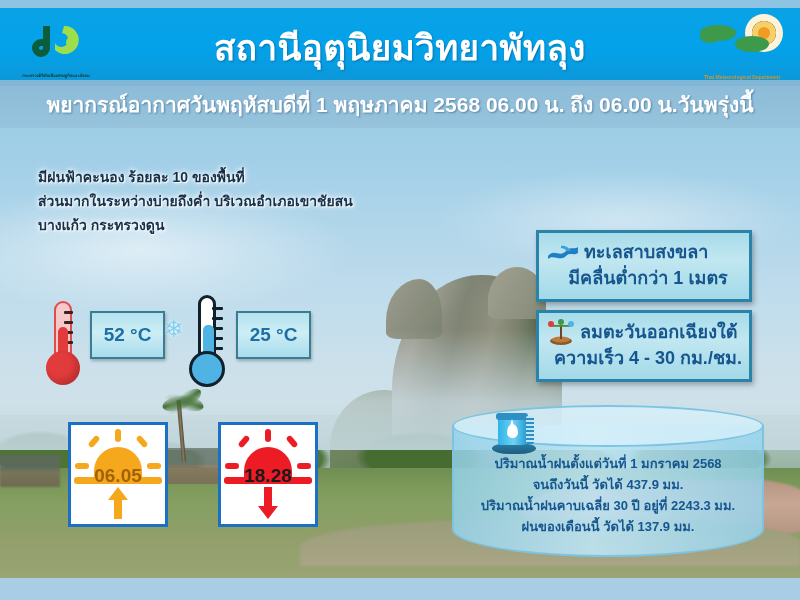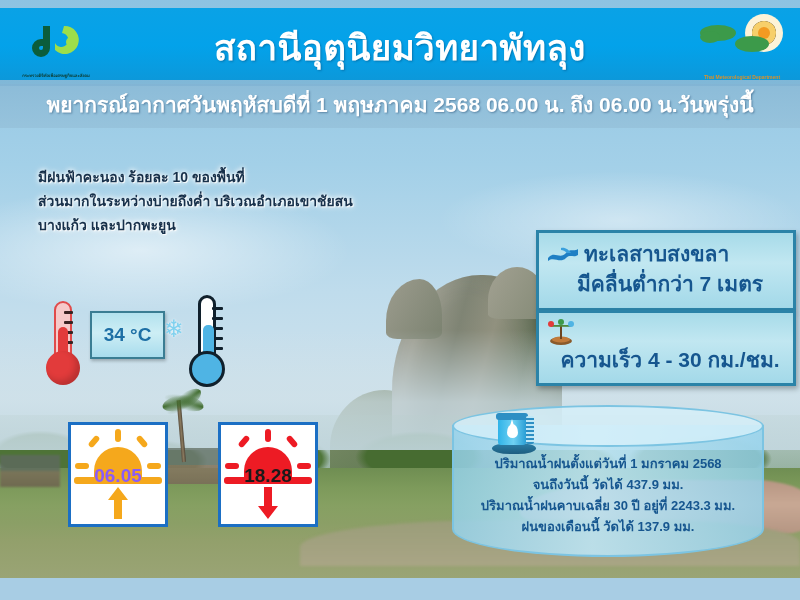--- a/index.html
+++ b/index.html
@@ -218,32 +218,32 @@
   }
   .sun-base { position:absolute; left:3px; top:48px; width:88px; height:7px; border-radius:3px; }
   .ray { position:absolute; border-radius:3px; }
   .sun-time {
     position:absolute; left:0; top:36px; width:94px; text-align:center;
     font-size:19px; font-weight:bold;
   }
   .arrow { position:absolute; left:36px; top:62px; width:22px; height:32px; }
 
   .rise .sun-disc, .rise .sun-base, .rise .ray { background:#f5a81c; }
-  .rise .sun-time { color:#8b5cf6; }
+  .rise .sun-time { color:#a16207; }
   .set .sun-disc, .set .sun-base, .set .ray { background:#ed1b24; }
   .set .sun-time { color:#1a1a1a; }
 
   
   .infobox {
-    position:absolute; width:260px;
+    position:absolute; width:216px;
     background: linear-gradient(to bottom,#a7dbe9,#c1e7f1 40%,#a3d9e9);
     border:3px solid #2b83a8;
     box-shadow: 2px 3px 5px rgba(0,0,0,.28);
     padding:6px 0 8px 8px;
-    color:#16568f; font-size:21px; font-weight:bold; line-height:1.45;
+    color:#16568f; font-size:18px; font-weight:bold; line-height:1.45;
   }
   .box-sea  { left:536px; top:230px; }
   .box-wind { left:536px; top:310px; }
   .infobox .l1 { display:flex; align-items:center; gap:5px; white-space:nowrap; }
   .infobox .l2 { text-align:center; white-space:nowrap; }
 
   .wave-icon { width:32px; height:16px; flex:0 0 32px; }
   .vane-icon { width:28px; height:26px; flex:0 0 28px; }
 
   
@@ -355,47 +355,48 @@
     </div>
   </div>
 
   <div class="subtitle-band">
     <div class="subtitle-text">พยากรณ์อากาศวันพฤหัสบดีที่ 1 พฤษภาคม 2568 06.00 น. ถึง 06.00 น.วันพรุ่งนี้</div>
   </div>
 
   <div class="forecast">
     <div>มีฝนฟ้าคะนอง ร้อยละ 10 ของพื้นที่</div>
     <div>ส่วนมากในระหว่างบ่ายถึงค่ำ  บริเวณอำเภอเขาชัยสน</div>
-    <div>บางแก้ว และปากพะยูน</div>
+    <div>บางแก้ว กระทรวงดูน</div>
   </div>
 
   <div class="temp-row">
     <div class="thermo thermo-red">
       <div class="tube"></div>
       <div class="tick" style="top:10px"></div>
       <div class="tick" style="top:20px"></div>
       <div class="tick" style="top:30px"></div>
       <div class="tick" style="top:40px"></div>
       <div class="fill"></div>
       <div class="bulb"></div>
     </div>
-    <div class="temp-chip chip-max">34 °C</div>
+    <div class="temp-chip chip-max">52 °C</div>
 
     <div class="snowflake">❄</div>
 
     <div class="thermo thermo-blue">
       <div class="tube"></div>
       <div class="tick" style="top:12px"></div>
       <div class="tick" style="top:22px"></div>
       <div class="tick" style="top:32px"></div>
       <div class="tick" style="top:42px"></div>
       <div class="tick" style="top:52px"></div>
       <div class="fill"></div>
       <div class="bulb"></div>
     </div>
+    <div class="temp-chip chip-min">25 °C</div>
   </div>
 
   <div class="sunbox sunbox-rise rise">
     <div class="sun-graphic">
       <div class="ray" style="left:44px; top:0px;  width:6px;  height:13px;"></div>
       <div class="ray" style="left:20px; top:6px;  width:6px;  height:13px; transform:rotate(40deg);"></div>
       <div class="ray" style="left:68px; top:6px;  width:6px;  height:13px; transform:rotate(-40deg);"></div>
       <div class="ray" style="left:4px;  top:34px; width:14px; height:6px;"></div>
       <div class="ray" style="left:76px; top:34px; width:14px; height:6px;"></div>
       <div class="sun-disc"></div>
@@ -424,34 +425,35 @@
   </div>
 
   <div class="infobox box-sea">
     <div class="l1">
       <svg class="wave-icon" viewBox="0 0 32 16">
         <path d="M1 12 C7 4, 13 14, 19 7 C23 2, 27 6, 31 3 L31 9 C27 12, 23 8, 19 12 C13 18, 7 10, 1 15 Z" fill="#1f7fc4"></path>
         <path d="M14 2 C18 1, 22 4, 24 7 L20 7 C18 5, 16 4, 14 4 Z" fill="#3aa0dd"></path>
       </svg>
       <span>ทะเลสาบสงขลา</span>
     </div>
-    <div class="l2">มีคลื่นต่ำกว่า 7 เมตร</div>
+    <div class="l2">มีคลื่นต่ำกว่า 1 เมตร</div>
   </div>
 
   <div class="infobox box-wind">
     <div class="l1">
       <svg class="vane-icon" viewBox="0 0 28 26">
         <ellipse cx="14" cy="22" rx="11" ry="4" fill="#8a5a2b"></ellipse>
         <ellipse cx="14" cy="20.5" rx="9" ry="3" fill="#c07a3a"></ellipse>
         <rect x="13" y="6" width="2" height="14" fill="#6d4520"></rect>
         <rect x="4" y="6" width="20" height="1.8" fill="#4e8a3c"></rect>
         <circle cx="4" cy="5" r="3" fill="#e23b3b"></circle>
         <circle cx="24" cy="5" r="3" fill="#4fb4e4"></circle>
         <circle cx="14" cy="3" r="3" fill="#3c9a4a"></circle>
       </svg>
+      <span>ลมตะวันออกเฉียงใต้</span>
     </div>
     <div class="l2">ความเร็ว 4 - 30 กม./ชม.</div>
   </div>
 
   <div class="tank">
     <div class="tank-body"></div>
     <div class="tank-top"></div>
     <div class="gauge">
       <div class="base"></div>
       <div class="can"></div>

